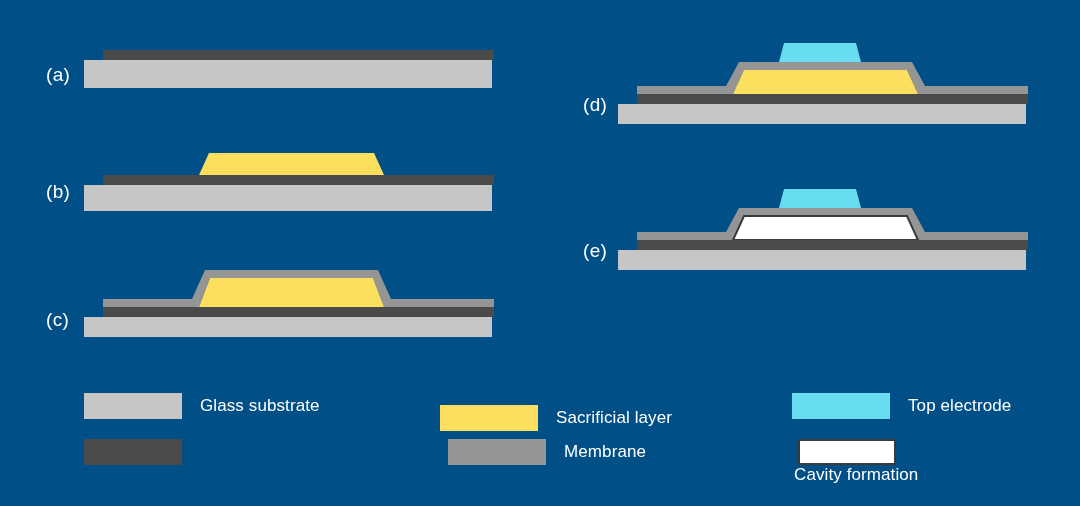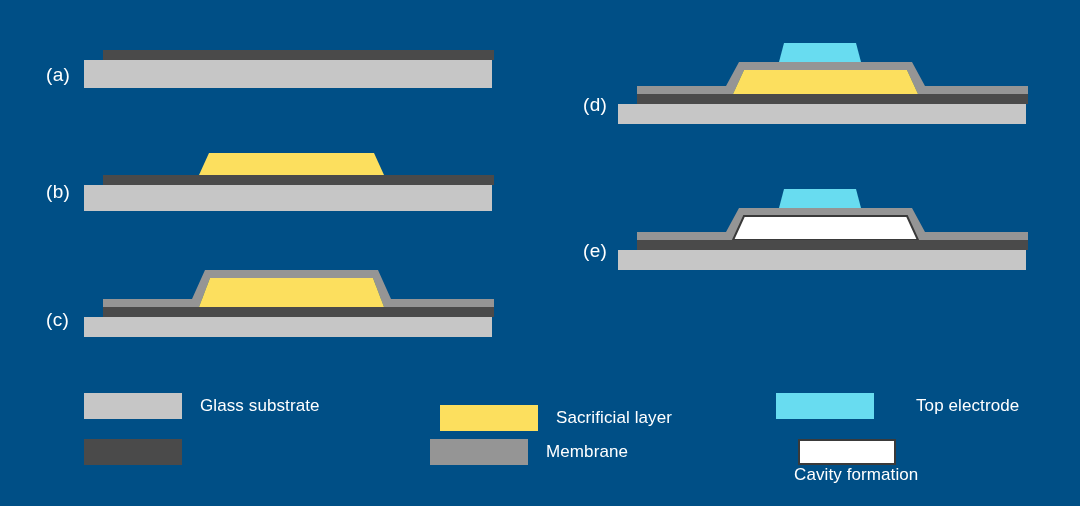--- a/index.html
+++ b/index.html
@@ -152,28 +152,28 @@
       <div class="legend-row" style="left:0; top:61px;">
         <span class="swatch" style="background:#4A4A4A;"></span>
       </div>
     </div>
 
     <div class="legend-col" style="left:430px;">
       <div class="legend-row" style="left:0; top:27px;margin-left:10px;">
         <span class="swatch" style="background:#FCDF5E;"></span>
         <span class="legend-text">Sacrificial layer</span>
       </div>
-      <div class="legend-row" style="left:0; top:61px;">
+      <div class="legend-row" style="left:18px; top:61px;">
         <span class="swatch" style="background:#959595;"></span>
         <span class="legend-text">Membrane</span>
       </div>
     </div>
 
     <div class="legend-col" style="left:776px;">
-      <div class="legend-row" style="left:0; top:15px;gap:24px;">
+      <div class="legend-row" style="left:16px; top:15px;">
         <span class="swatch" style="background:#68DCF0;"></span>
         <span class="legend-text">Top electrode</span>
       </div>
       <div class="legend-row" style="left:0; top:61px;flex-direction:column;">
         <span class="swatch" style="background:#FFFFFF; border:2px solid #3A3A3A;"></span>
         <span class="legend-text">Cavity formation</span>
       </div>
     </div>
 
   </div>

